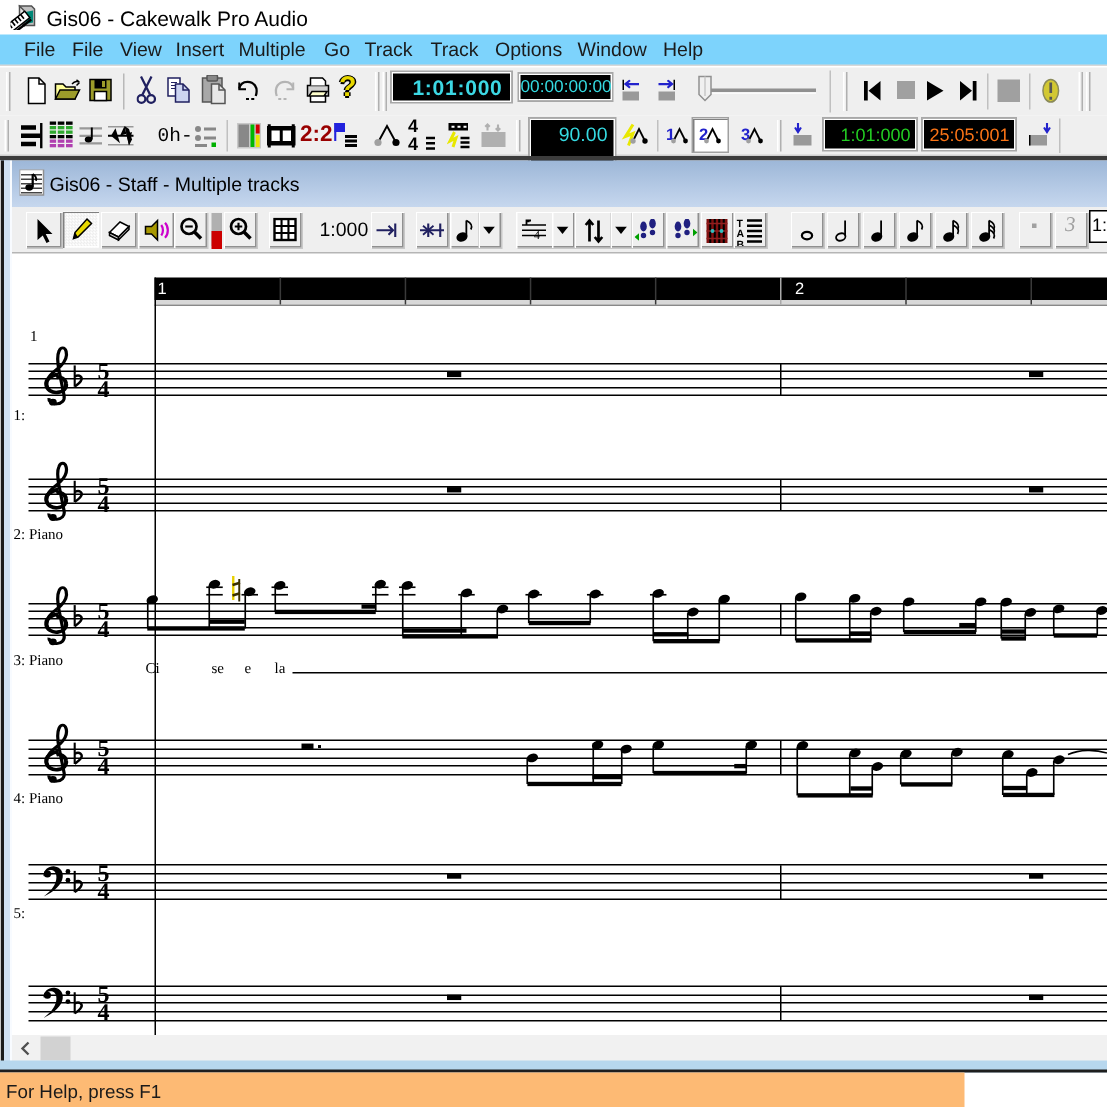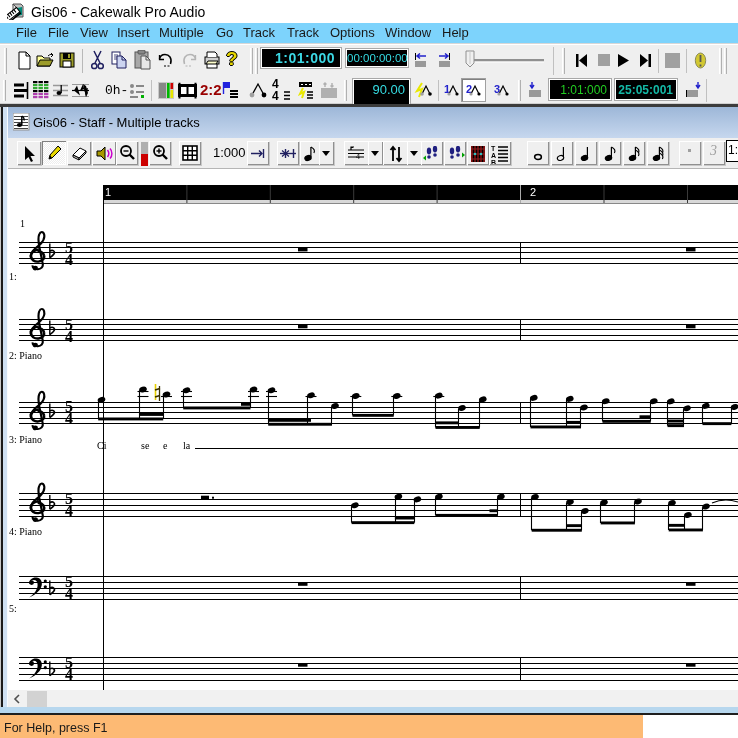--- a/index.html
+++ b/index.html
@@ -280,21 +280,21 @@
       <path d="M6 11 L10 3 L14 11" stroke="#000" stroke-width="1.2" fill="none"></path>
       <circle cx="6" cy="11" r="1.6" fill="#a0a0a0"></circle>
       <circle cx="14" cy="11" r="1.6" fill="#000"></circle>
     </svg>
 <div class="grip" style="left:518px;top:3px;height:21px"></div>
 <svg class="icon" style="left:528px;top:4px" width="16" height="18" viewBox="0 0 16 18">
       <rect x="1" y="9" width="12" height="7" fill="#999"></rect>
       <path d="M4 7 L4 1 M2 4 L4 7 L6 4" stroke="#2222cc" stroke-width="1.4" fill="none"></path>
     </svg>
 <div class="lcd" style="left:549px;top:2px;width:62px;height:21px;font-size:12px;color:#22cc22;line-height:20px;padding-right:3px;font-weight:normal">1:01:000</div>
-<div class="lcd" style="left:615px;top:2px;width:62px;height:21px;font-size:12px;color:#14b8a6;line-height:20px;padding-right:3px;font-weight:bold">25:05:001</div>
+<div class="lcd" style="left:615px;top:2px;width:62px;height:21px;font-size:12px;color:#f97316;line-height:20px;padding-right:3px;font-weight:normal">25:05:001</div>
 <svg class="icon" style="left:685px;top:4px" width="18" height="18" viewBox="0 0 18 18">
       <rect x="1" y="9" width="12" height="7" fill="#999"></rect>
       <path d="M13 7 L13 1 M11 4 L13 7 L15 4" stroke="#2222cc" stroke-width="1.4" fill="none"></path>
       <line x1="1.5" y1="9" x2="1.5" y2="16" stroke="#000"></line>
     </svg>
 <div class="vsep" style="left:706px;top:2px;height:23px"></div>
 </div>
 <div class="abs" id="darkline"></div>
 <div class="abs" id="childtitle">
   <svg class="icon" style="left:13px;top:6px" width="17" height="18" viewBox="0 0 17 18">

